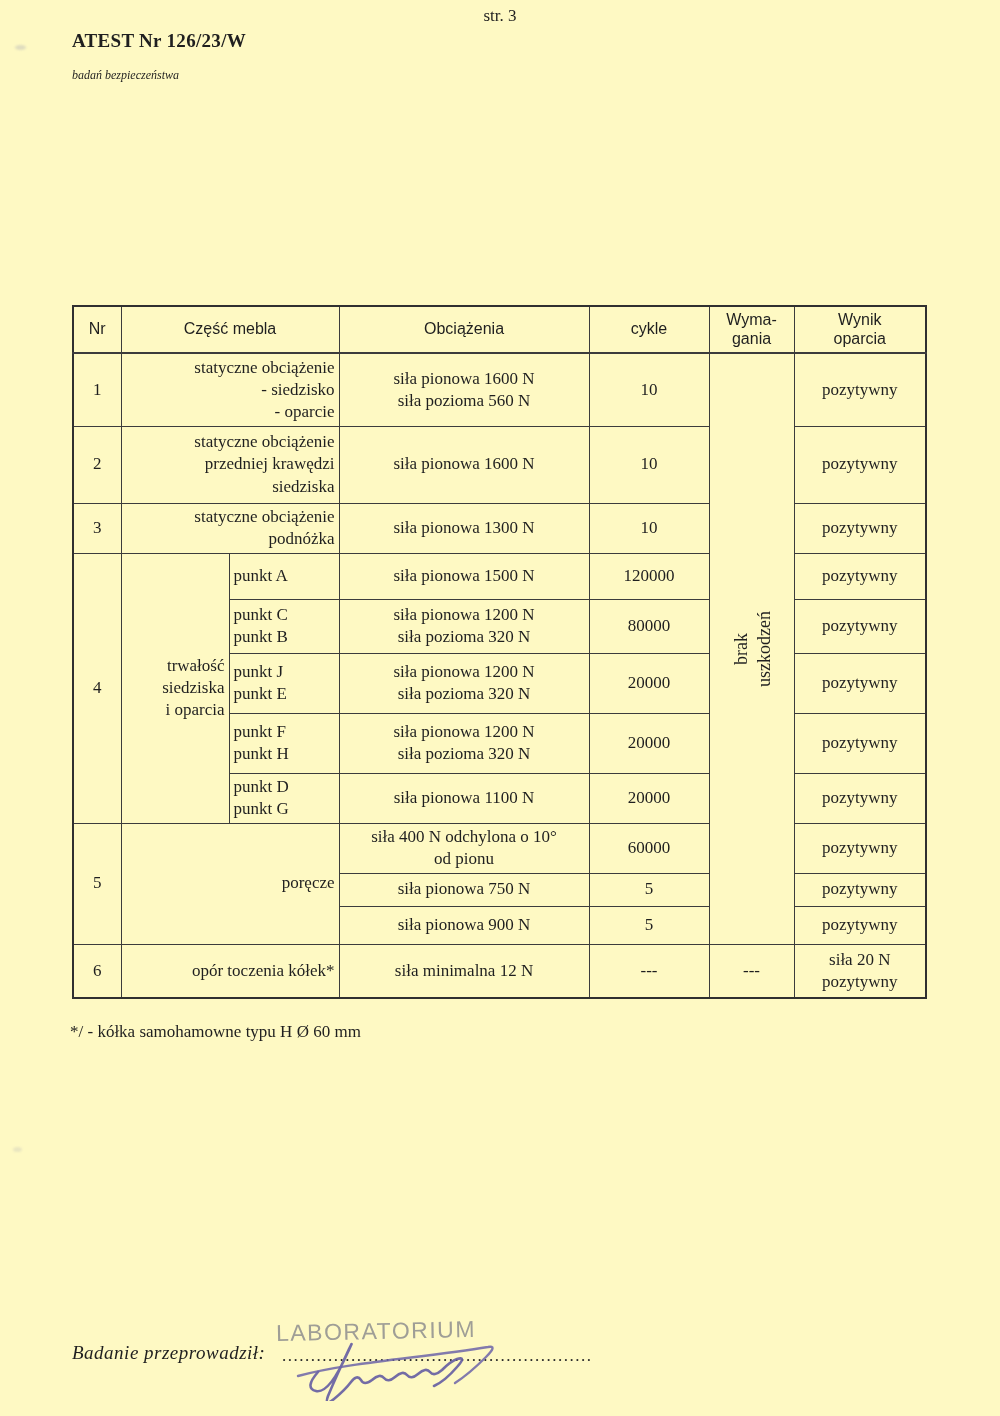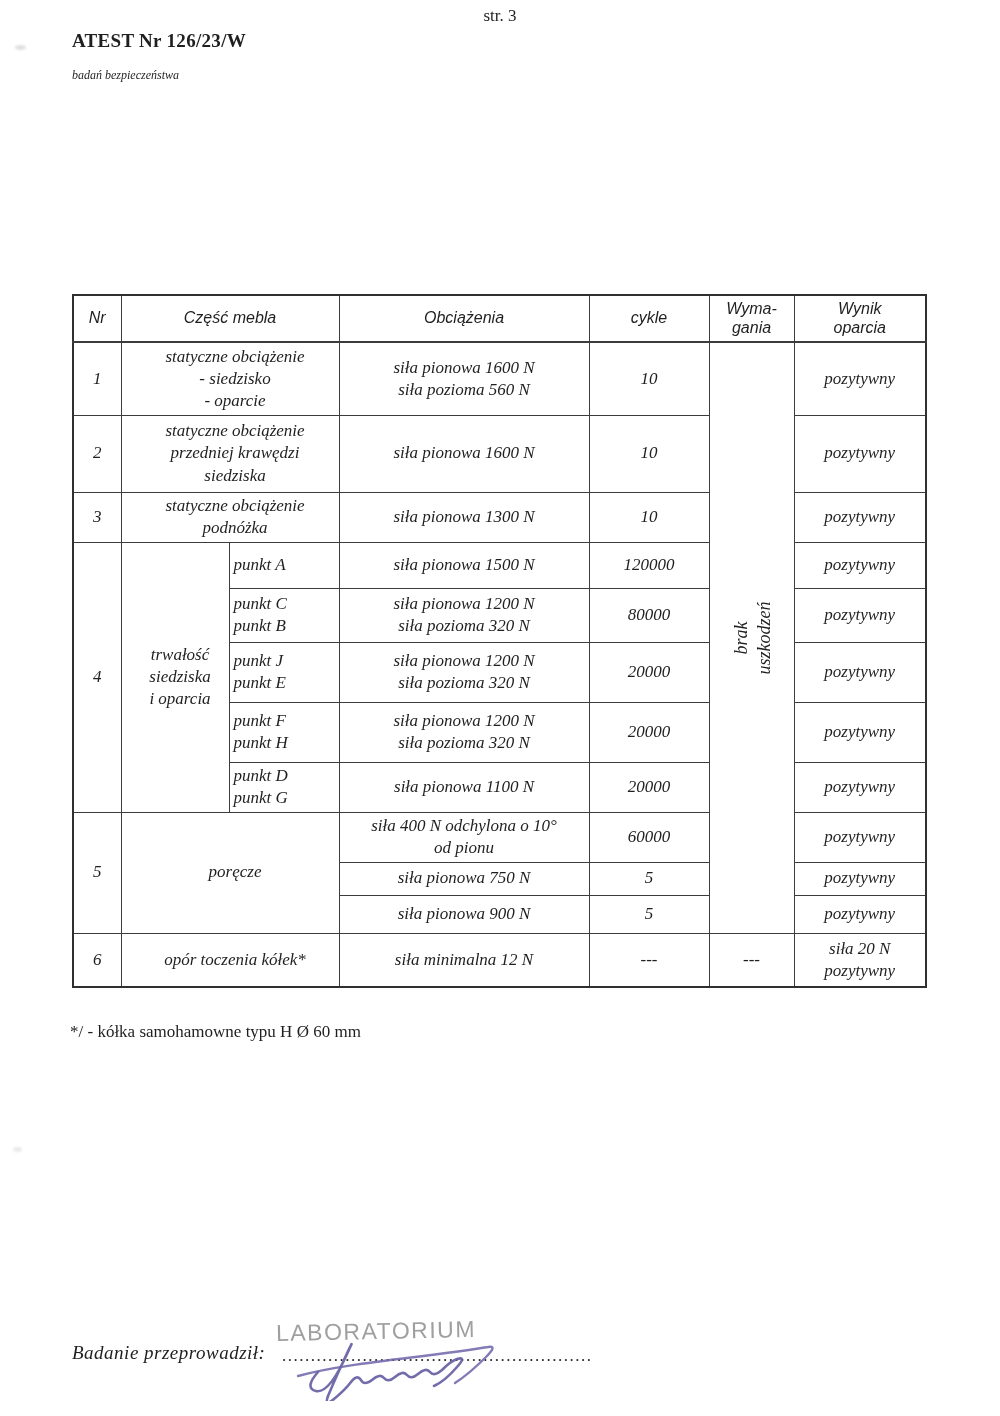--- a/index.html
+++ b/index.html
@@ -2,21 +2,21 @@
 <html lang="pl"><head>
 <meta charset="utf-8">
 <style>
   * { margin: 0; padding: 0; box-sizing: border-box; }
   html, body { background: #e8e8e8; }
   .page {
     position: relative;
     width: 1000px;
     height: 1416px;
     margin: 0 auto;
-    background: #ffffff;
+    background: #fef9c3;
     color: #1f1f1f;
     font-family: "Liberation Serif", "DejaVu Serif", serif;
     overflow: hidden;
   }
   .abs { position: absolute; }
 
   
   .speck { position: absolute; background: #b9b9b9; border-radius: 50%; filter: blur(1px); }
 
   
@@ -36,38 +36,37 @@
   .name-value { font-weight: bold; }
 
   .section-heading-wrap { top: 262px; left: 72px; }
   .section-heading {
     font-size: 19px; font-weight: 600; letter-spacing: 0.4px;
     border-bottom: 1.6px solid #222; padding-bottom: 2px;
   }
 
   
   .test-table {
-    position: absolute; top: 294px; left: 72px;
+    position: absolute; top: 305px; left: 72px;
     border-collapse: collapse; table-layout: fixed; width: 853px;
     font-size: 17px;
-    font-style: italic;
   }
   .test-table td {
     border: 1.6px solid #3c3c3c;
     vertical-align: middle; text-align: center;
     white-space: pre-line; line-height: 1.3;
     padding: 2px 4px;
   }
   .test-table { border: 2.5px solid #303030; }
   .test-table thead td {
     font-family: "Liberation Sans", "DejaVu Sans", sans-serif;
     font-size: 16px; line-height: 1.15;
     border-bottom-width: 2.2px;
   }
-  td.left  { text-align: center; padding-left: 14px; }
+  td.left  { text-align: right; padding-left: 14px; }
   td.point { text-align: left; padding-left: 4px; }
   td.req-merged { position: relative; }
   .rotated-text {
     position: absolute; top: 50%; left: 50%;
     transform: translate(-50%, -50%) rotate(-90deg);
     white-space: pre-line; font-size: 18px; line-height: 1.25;
     text-align: center; width: 110px;
   }
 
   

